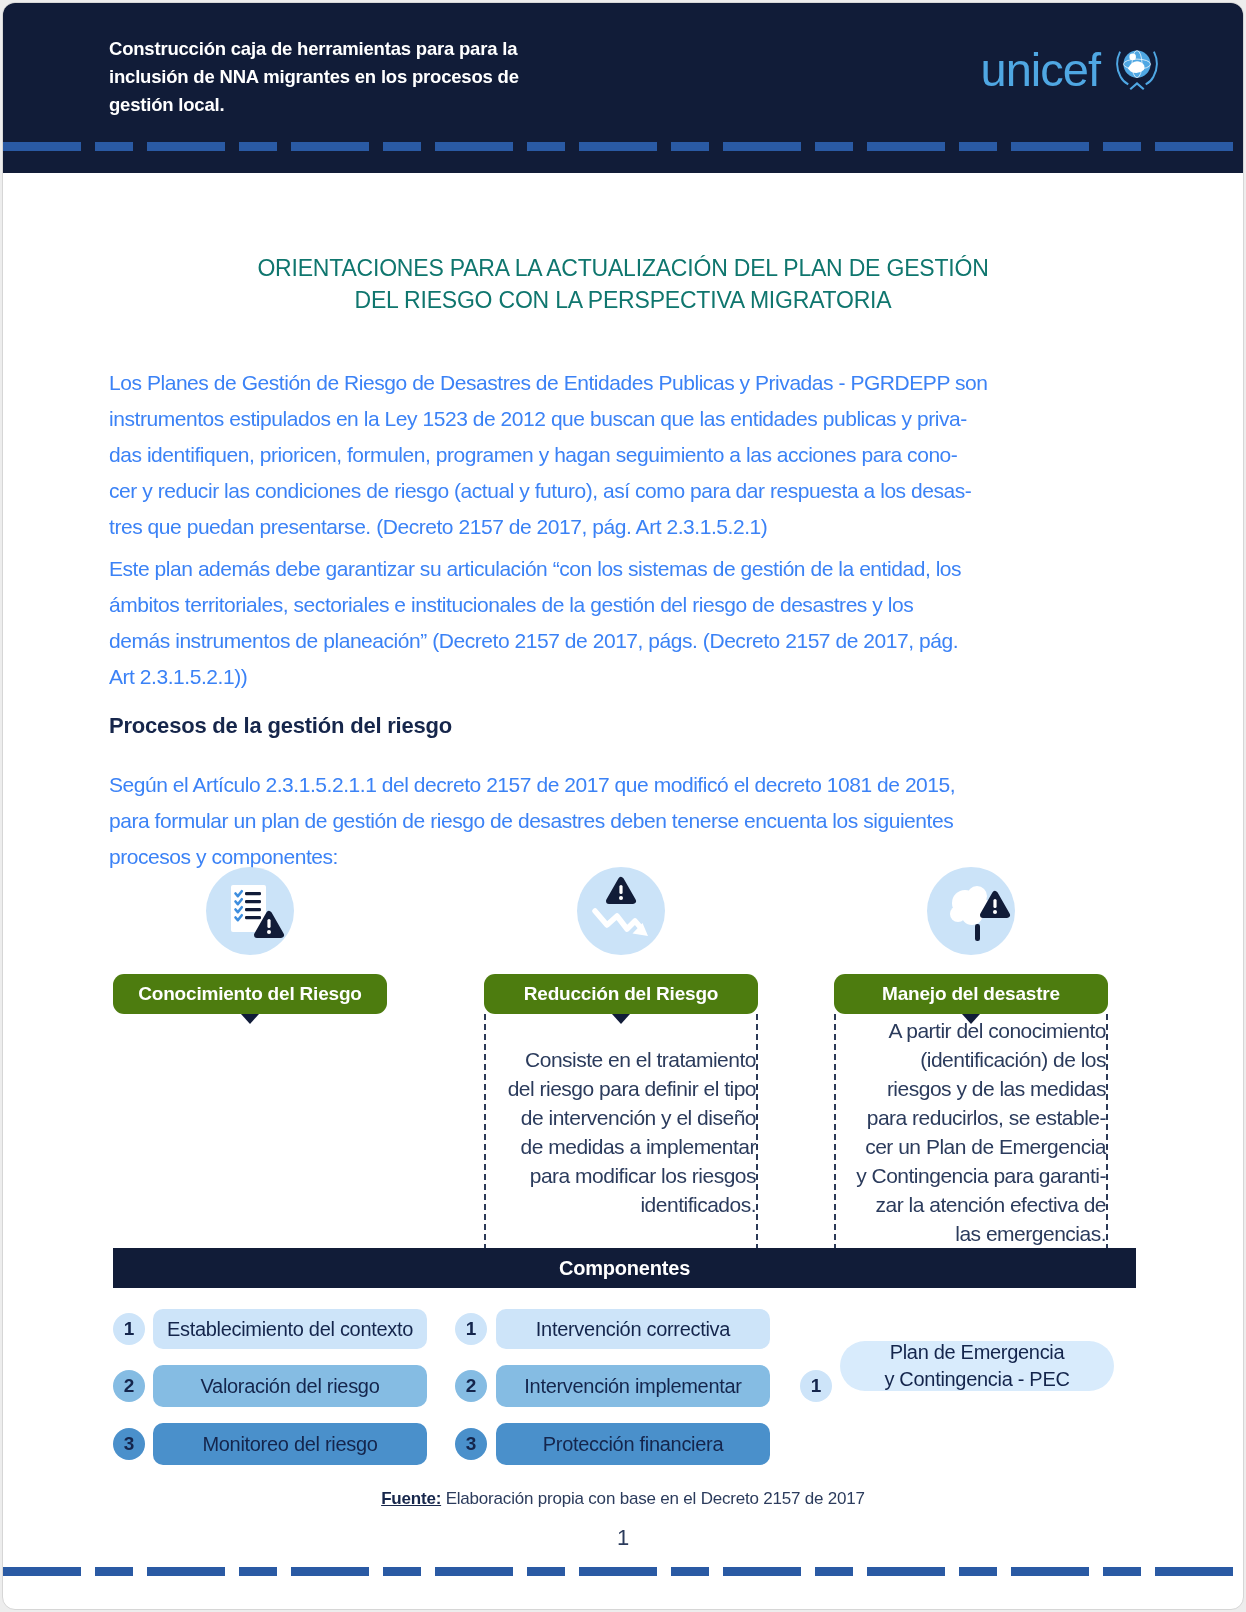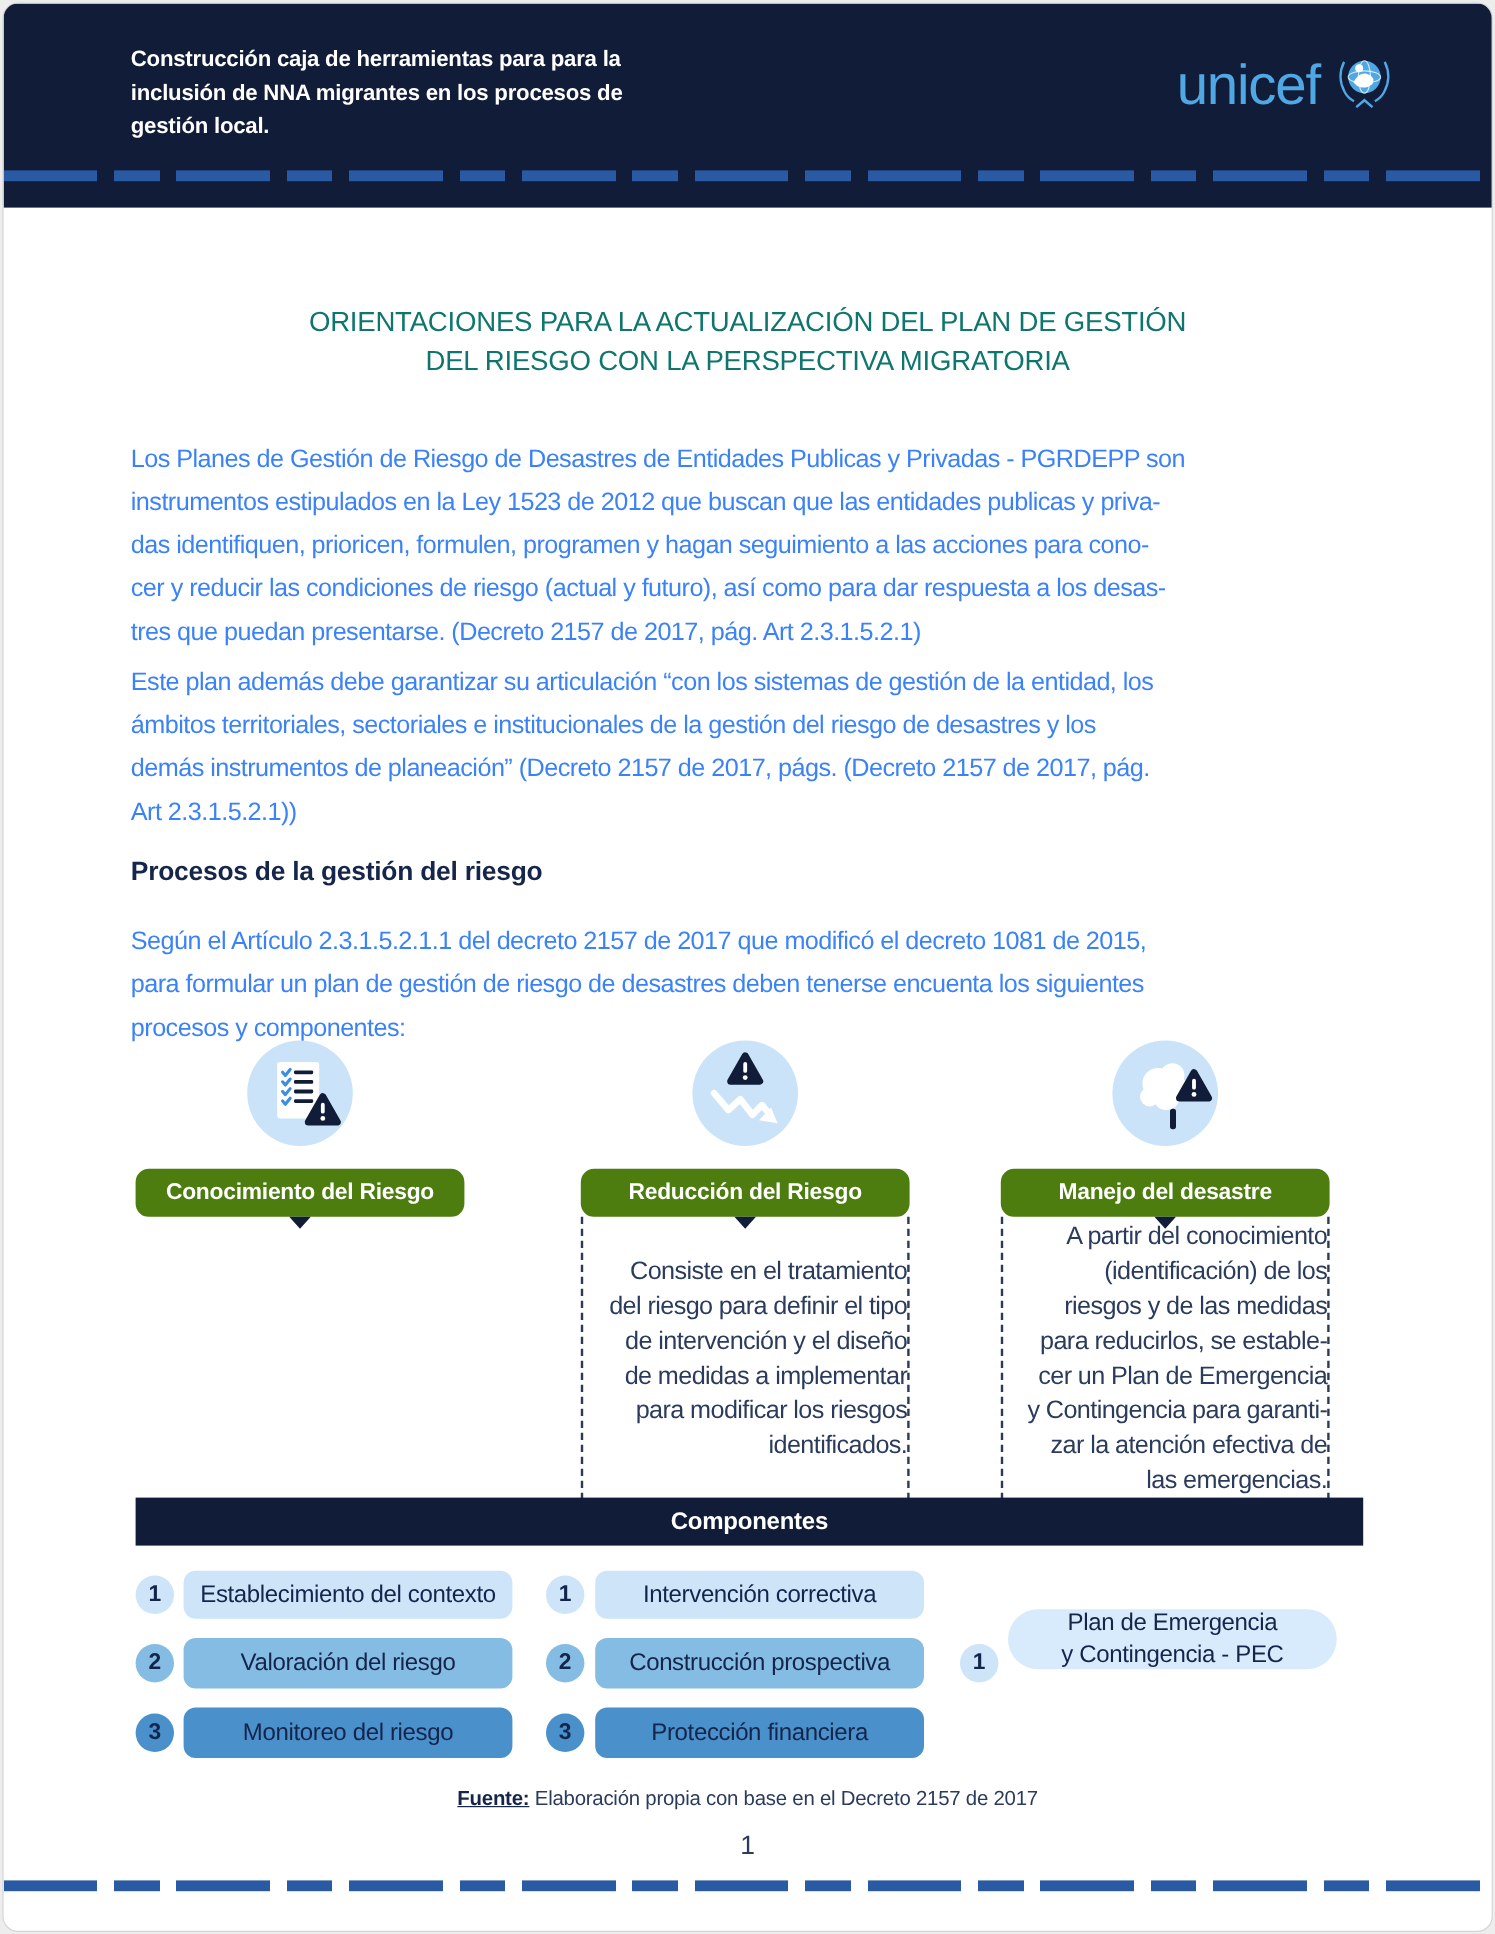--- a/index.html
+++ b/index.html
@@ -191,21 +191,21 @@
       <div class="badge lv1" style="left:110px;top:4px;">1</div>
       <div class="cbox lv1" style="left:150px;top:0px;width:274px;height:40px;">Establecimiento del contexto</div>
       <div class="badge lv2" style="left:110px;top:61px;">2</div>
       <div class="cbox lv2" style="left:150px;top:56px;width:274px;height:42px;">Valoración del riesgo</div>
       <div class="badge lv3" style="left:110px;top:119px;">3</div>
       <div class="cbox lv3" style="left:150px;top:114px;width:274px;height:42px;">Monitoreo del riesgo</div>
 
       <div class="badge lv1" style="left:452px;top:4px;">1</div>
       <div class="cbox lv1" style="left:493px;top:0px;width:274px;height:40px;">Intervención correctiva</div>
       <div class="badge lv2" style="left:452px;top:61px;">2</div>
-      <div class="cbox lv2" style="left:493px;top:56px;width:274px;height:42px;">Construcción prospectiva</div>
+      <div class="cbox lv2" style="left:493px;top:56px;width:274px;height:42px;">Intervención implementar</div>
       <div class="badge lv3" style="left:452px;top:119px;">3</div>
       <div class="cbox lv3" style="left:493px;top:114px;width:274px;height:42px;">Protección financiera</div>
 
       <div class="badge lv1" style="left:797px;top:61px;">1</div>
       <div class="cbox lvx ml" style="left:837px;top:32px;width:274px;height:50px;line-height:27px;border-radius:25px;">Plan de Emergencia
 y Contingencia  - PEC</div>
     </div>
 
     <div class="fuente">
       <b>Fuente:</b>

